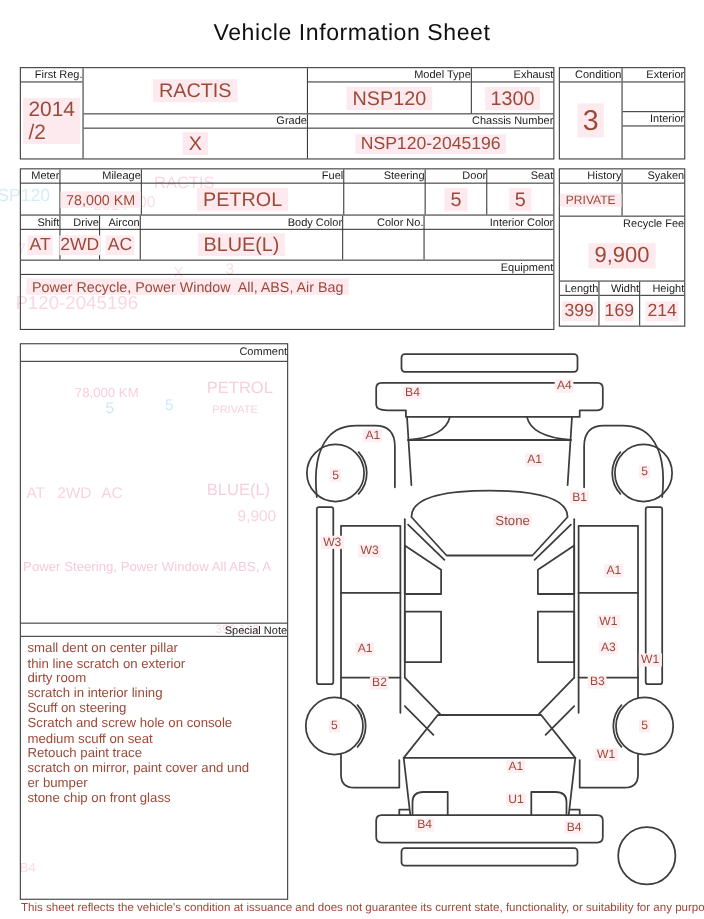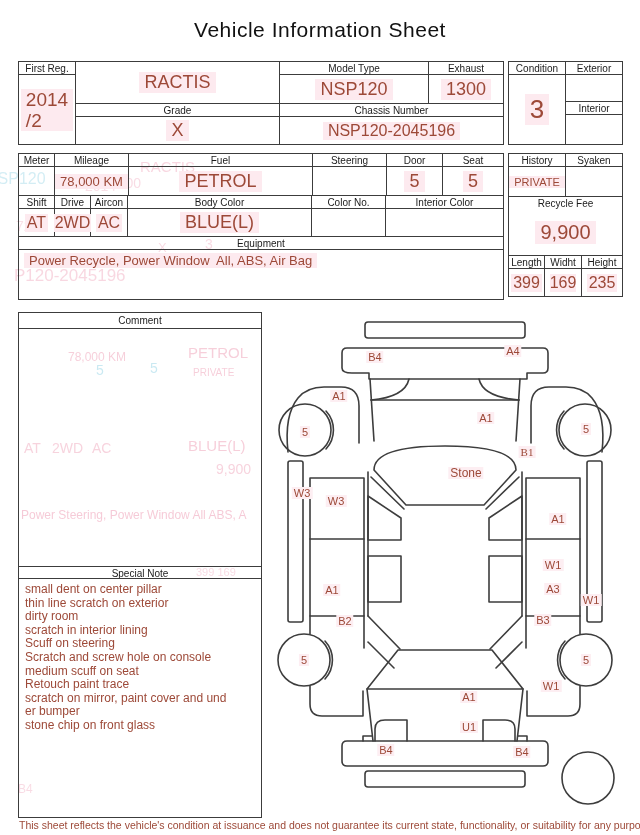--- a/index.html
+++ b/index.html
@@ -8,21 +8,21 @@
   .title{position:absolute;top:18px;left:0;width:100%;text-align:center;
          font-size:21px;letter-spacing:.5px;color:#111;}
   
   .box{position:absolute;border:1px solid #3c3c3c;box-sizing:border-box;display:flex;z-index:2;background:transparent;}
   .col{display:flex;flex-direction:column;box-sizing:border-box;}
   .row{display:flex;box-sizing:border-box;}
   .br{border-right:1px solid #3c3c3c;}
   .bb{border-bottom:1px solid #3c3c3c;}
   .bt{border-top:1px solid #3c3c3c;}
   .f1{flex:1;min-width:0;min-height:0;}
-  .th{font-size:10px;height:13px;line-height:13px;text-align:center;color:#1b1b1b;
+  .th{font-size:10px;height:13px;line-height:13px;text-align:right;color:#1b1b1b;
       white-space:nowrap;overflow:hidden;box-sizing:border-box;}
   .tv{display:flex;align-items:center;justify-content:center;box-sizing:border-box;}
   .hl{background:#fdeaef;padding:0 5px;white-space:nowrap;}
   .val{color:#9d4938;}
   .s11{font-size:11px;} .s13{font-size:13px;}
   .s16{font-size:16px;} .s18{font-size:18px;} .s19{font-size:19px;line-height:21px;}
   .s20{font-size:20px;} .s26{font-size:26px;}
   .equip{align-items:flex-start;justify-content:flex-start;padding:3px 5px;}
   .equip .hl{white-space:pre-wrap;font-size:13px;}
   .notes{padding:4px 6px;}
@@ -203,21 +203,21 @@
         </div>
         <div class="col br" style="width:37px">
           <div class="th bb">Widht</div>
           <div class="tv f1">
               <span class="hl val s16" style="padding:0 0">169</span>
             </div>
         </div>
         <div class="col f1">
           <div class="th bb">Height</div>
           <div class="tv f1">
-              <span class="hl val s16" style="padding:0 2px">235</span>
+              <span class="hl val s16" style="padding:0 2px">214</span>
             </div>
         </div>
       </div>
     </div>
   </div>
 
   <div class="box" style="left:18px;top:312px;width:244px;height:506px">
     <div class="col f1">
       <div class="th bb" style="height:16px;line-height:16px">Comment</div>
       <div style="height:237px"></div>
@@ -305,21 +305,21 @@
         <path d="M580,686 V704 Q580,716 568,716 H527 V691"></path>
       </g>
     </svg>
     <div>
         <div class="dlabel" style="left: 105px; top: 45px;">B4</div>
         <div class="dlabel" style="left: 243px; top: 39px;">A4</div>
         <div class="dlabel" style="left: 69px; top: 84px;">A1</div>
         <div class="dlabel" style="left: 216px; top: 106px;">A1</div>
         <div class="dlabel" style="left: 35px; top: 120px;">5</div>
         <div class="dlabel" style="left: 316px; top: 117px;">5</div>
-        <div class="dlabel" style="left: 257px; top: 140px; font-family: Liberation Serif, serif;">B1</div>
+        <div class="dlabel" style="left: 257px; top: 140px;">B1</div>
         <div class="dlabel" style="left: 196px; top: 161px; font-size: 12px;">Stone</div>
         <div class="dlabel" style="left: 32px; top: 181px;">W3</div>
         <div class="dlabel" style="left: 66px; top: 189px;">W3</div>
         <div class="dlabel" style="left: 288px; top: 207px;">A1</div>
         <div class="dlabel" style="left: 283px; top: 253px;">W1</div>
         <div class="dlabel" style="left: 283px; top: 277px;">A3</div>
         <div class="dlabel" style="left: 321px; top: 288px;">W1</div>
         <div class="dlabel" style="left: 62px; top: 278px;">A1</div>
         <div class="dlabel" style="left: 75px; top: 309px;">B2</div>
         <div class="dlabel" style="left: 273px; top: 308px;">B3</div>

